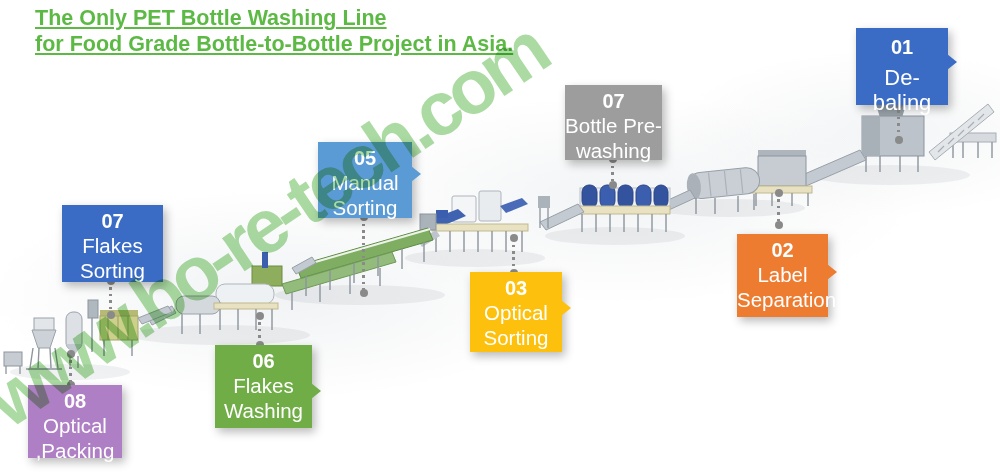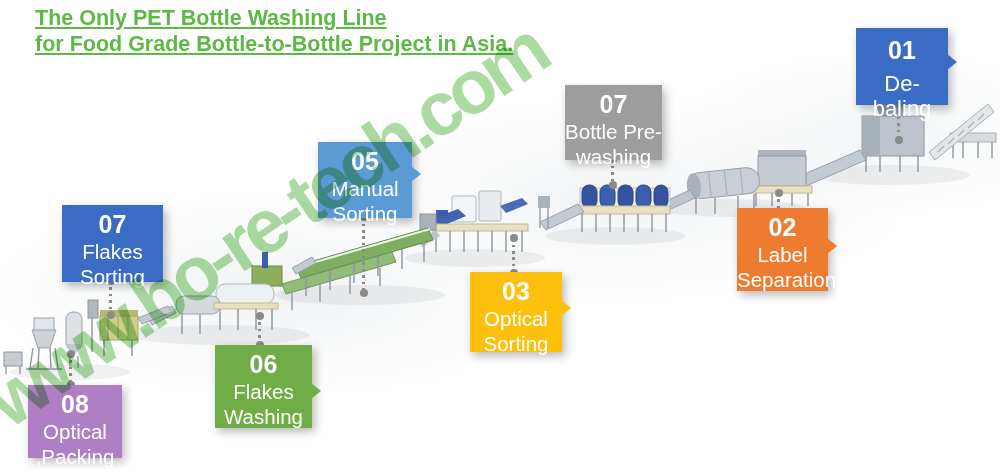--- a/index.html
+++ b/index.html
@@ -38,29 +38,29 @@
   #c3{left:611px;top:159px;height:26px;}
   #c4{left:512px;top:238px;height:35px;}
   #c5{left:362px;top:217px;height:76px;}
   #c6{left:258px;top:316px;height:29px;}
   #c7{left:109px;top:281px;height:34px;}
   #c8{left:69px;top:354px;height:31px;}
   .station{
     position:absolute;z-index:10;color:#fff;text-align:center;
     background:var(--st-color);box-shadow:3px 4px 9px rgba(0,0,0,.28);
   }
-  .st-num{font-weight:bold;font-size:25px;padding-top:5px;}
+  .st-num{font-weight:bold;font-size:20px;padding-top:5px;}
   .st-line{font-size:20.5px;line-height:25px;}
   .tab{
     position:absolute;right:-9px;width:0;height:0;
     border-top:8px solid transparent;border-bottom:8px solid transparent;
     border-left:10px solid var(--st-color);
   }
   #st1{left:856px;top:28px;width:92px;height:77px;}   #st1 .tab{top:26px;}
-  #st2{left:737px;top:208px;width:91px;height:83px;}  #st2 .tab{top:30px;}
+  #st2{left:737px;top:234px;width:91px;height:83px;}  #st2 .tab{top:30px;}
   #st3{left:565px;top:85px;width:97px;height:75px;}
   #st4{left:470px;top:272px;width:92px;height:80px;}  #st4 .tab{top:28px;}
   #st5{left:318px;top:142px;width:94px;height:76px;}  #st5 .tab{top:24px;}
   #st6{left:215px;top:345px;width:97px;height:83px;}  #st6 .tab{top:38px;}
   #st7{left:62px;top:205px;width:101px;height:77px;}
   #st8{left:28px;top:385px;width:94px;height:73px;}
   #st1 .st-num{padding-top:8px;} #st1 .st-line{padding-top:6px;font-size:22px;text-align:center;}
 </style>
 </head>
 <body>

